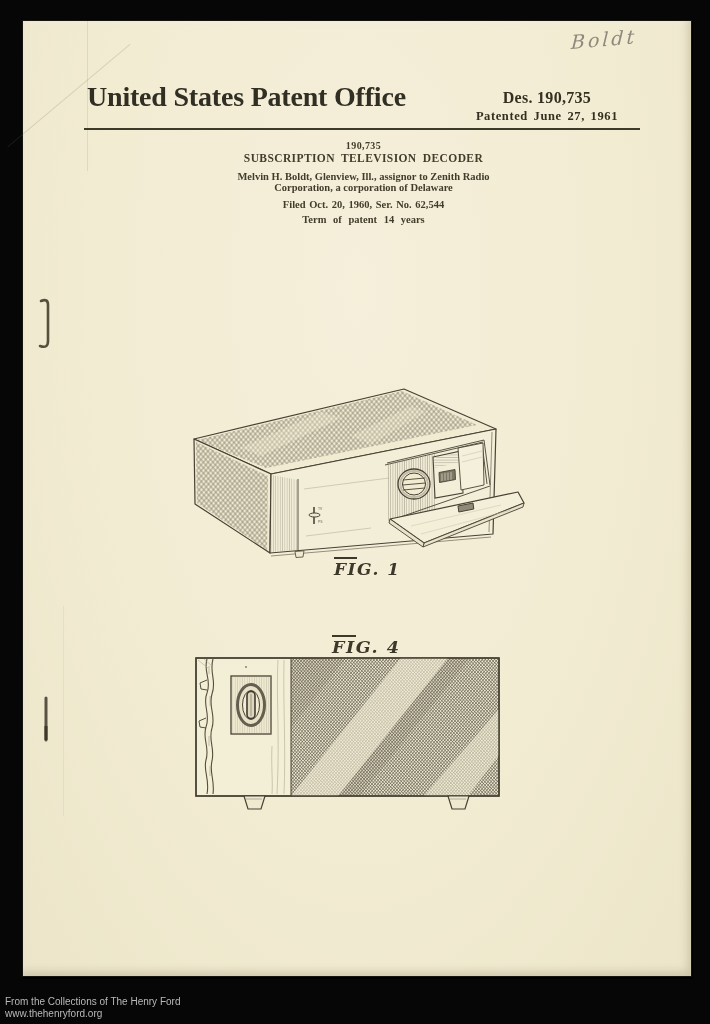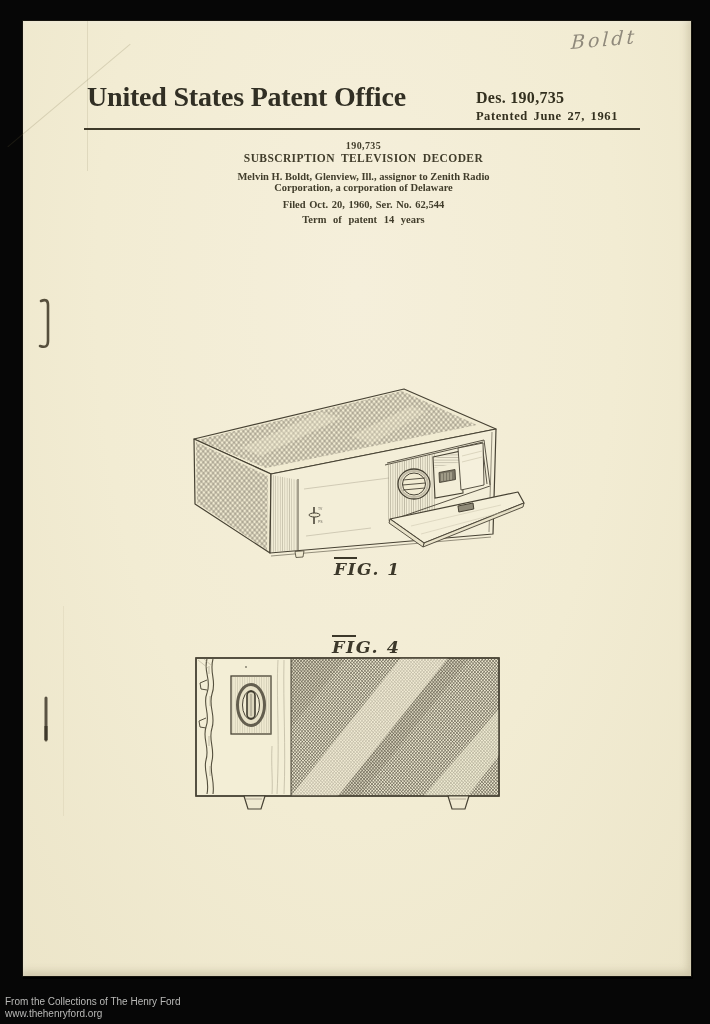--- a/index.html
+++ b/index.html
@@ -34,21 +34,21 @@
 
   
   .office-title{
     position:absolute;left:64px;top:60px;
     font-family:"Liberation Serif", serif;font-weight:bold;
     font-size:28px;letter-spacing:-0.2px;color:#312f24;
     white-space:nowrap;
     text-align:right;
   }
   .des-block{
-    position:absolute;right:73px;top:68px;text-align:left;color:#33301f;
+    position:absolute;right:73px;top:68px;text-align:center;color:#33301f;
   }
   .des-number{font-weight:bold;font-size:16px;letter-spacing:.3px;}
   .patented-line{font-weight:bold;font-size:12.5px;letter-spacing:.6px;word-spacing:2px;margin-top:2px;}
   .head-rule{
     position:absolute;left:61px;top:107px;width:556px;height:2px;background:#3e3a2a;
   }
 
   
   .cline{
     position:absolute;left:0;right:0;text-align:center;

